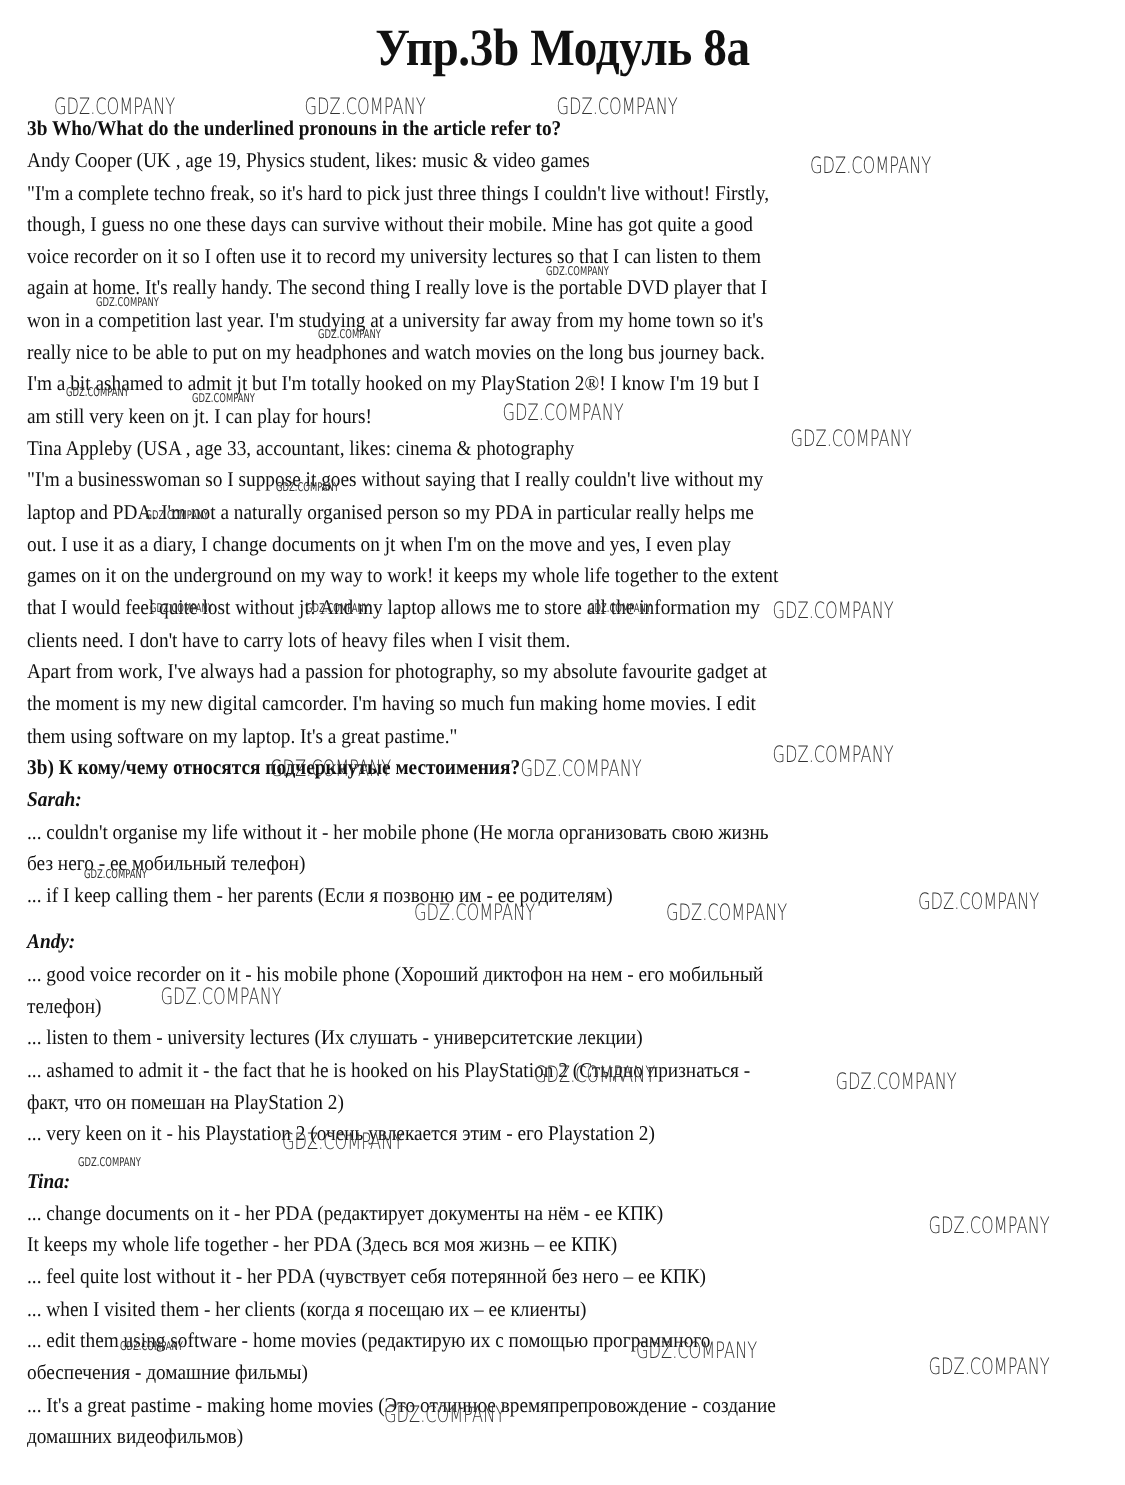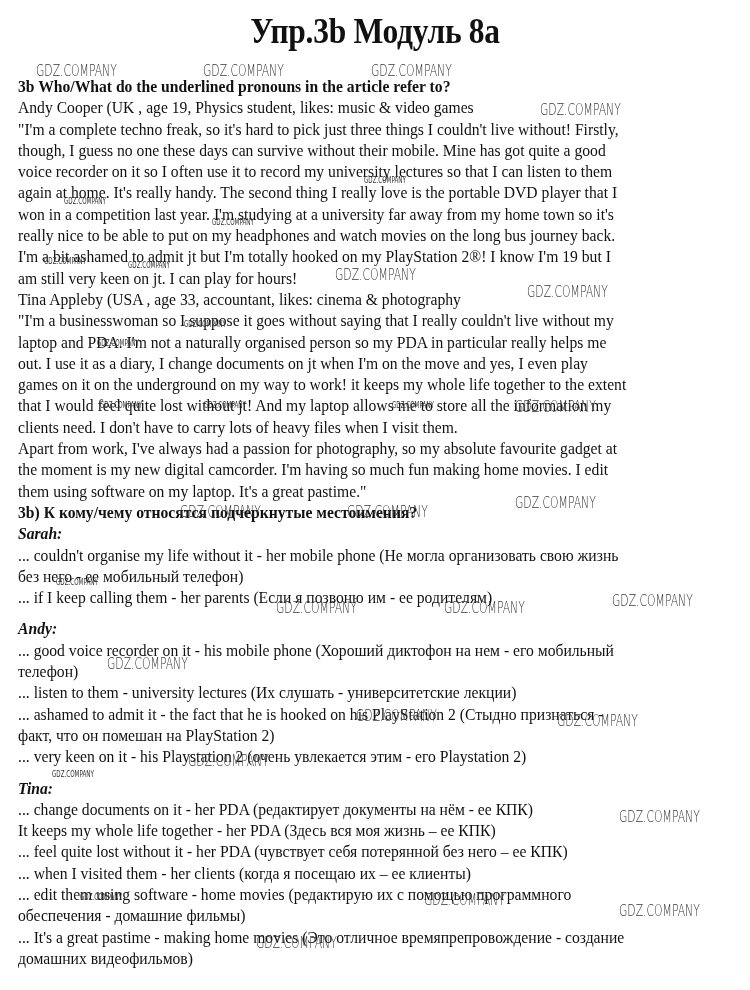--- a/index.html
+++ b/index.html
@@ -31,21 +31,21 @@
       font-size: 35px;
       line-height: 44px;
       letter-spacing: -0.3px;
       transform: scaleX(0.9);
     }
     .content {
       position: absolute;
       left: 18px;
       top: 76px;
       width: 715px;
-      font-size: 17px;
+      font-size: 14px;
       line-height: 21.3px;
     }
     .line {
       white-space: nowrap;
       transform-origin: left center;
       transform: scaleX(0.92);
       display: block;
     }
     .heading {
       font-weight: bold;

